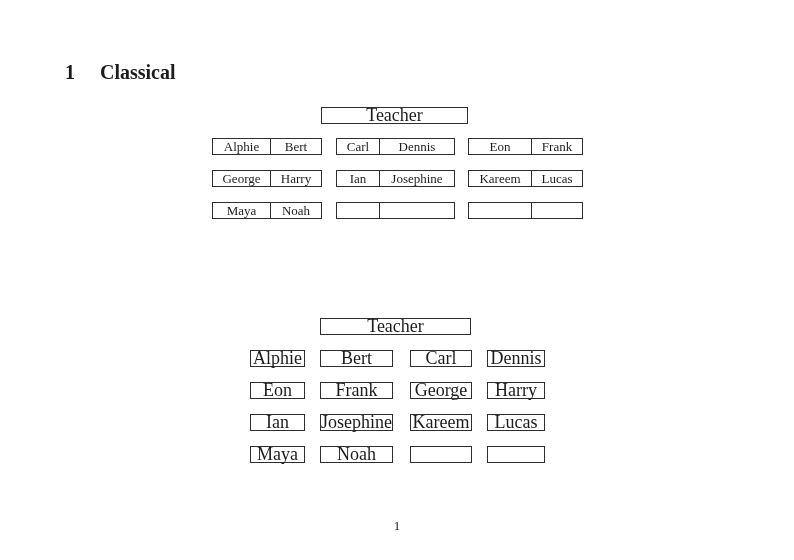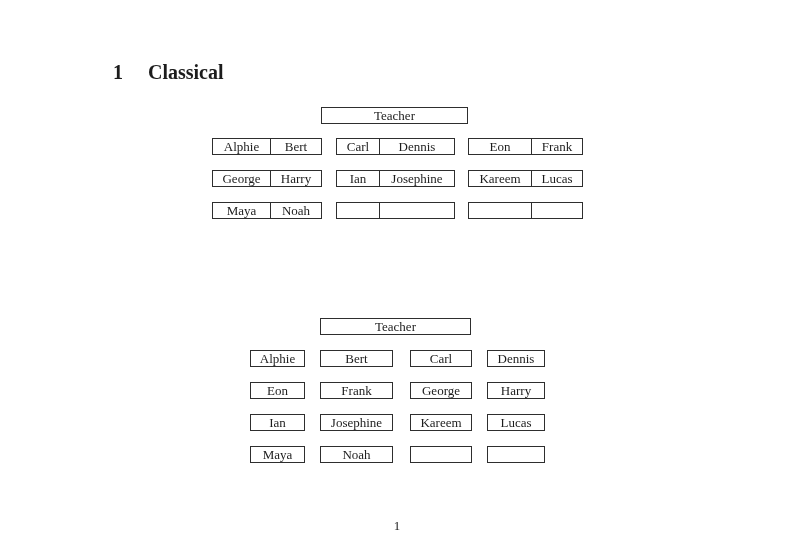--- a/index.html
+++ b/index.html
@@ -12,34 +12,34 @@
     color: #1c1c1c;
     overflow: hidden;
   }
   .heading {
     position: absolute;
     left: 65px;
     font-size: 20px;
     font-weight: bold;
     white-space: nowrap;
   }
-  .heading-1 { top: 61px; margin-left: 48px; }
+  .heading-1 { top: 61px; }
   .heading-2 { top: 273px; }
   .heading .num { display: inline-block; width: 35px; }
 
   
   .fbox {
     position: absolute;
     border: 1px solid #2e2e2e;
     height: 15px;
     box-sizing: content-box;
     display: flex;
     align-items: center;
     justify-content: center;
-    font-size: 13px;
+    font-size: 18px;
     line-height: 15px;
     background: #ffffff;
   }
   .teacher-classical   { left: 321px; top: 107px; width: 145px; }
   .teacher-distributed { left: 320px; top: 318px; width: 149px; }
 
   
   .desk {
     position: absolute;
     border: 1px solid #2e2e2e;

